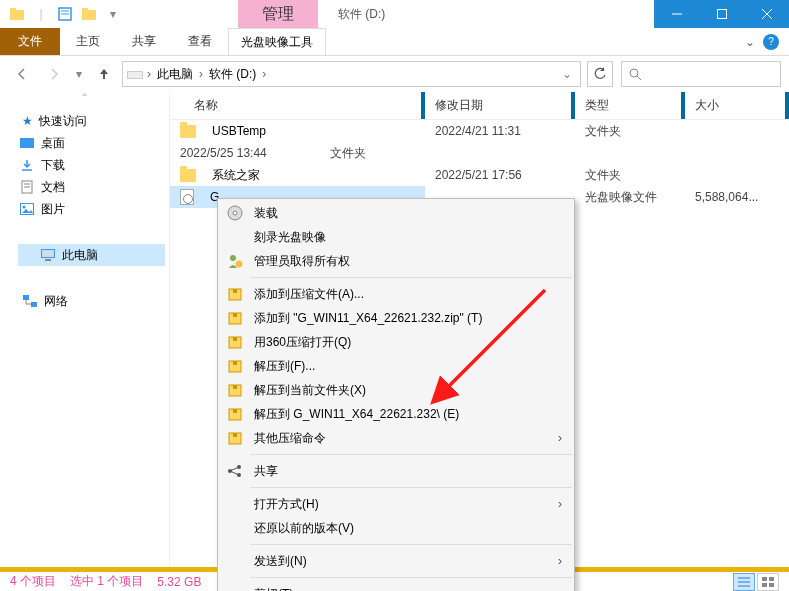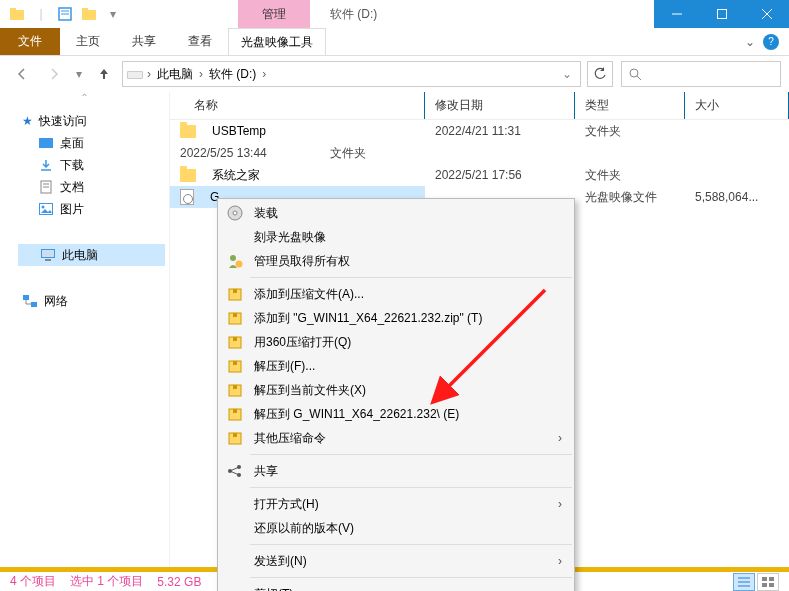--- a/index.html
+++ b/index.html
@@ -3,21 +3,21 @@
 <meta charset="utf-8">
 <style>
 * { margin: 0; padding: 0; box-sizing: border-box; font-family: "Microsoft YaHei", "Segoe UI", sans-serif; font-size: 12px; }
 body { background: #fff; width: 789px; height: 591px; overflow: hidden; position: relative; }
 
 
 .titlebar { height: 28px; background: #fff; display: flex; align-items: center; }
 .qat { display: flex; align-items: center; padding: 0 6px; gap: 2px; }
 .qat-item { width: 22px; height: 22px; display: flex; align-items: center; justify-content: center; }
 .tab-region { display: flex; margin-left: 108px; height: 28px; }
-.context-tab { background: #f4b1d0; color: #333; padding: 0 24px; display: flex; align-items: center; font-size: 12px; }
+.context-tab { background: #f4b1d0; color: #333; padding: 0 24px; display: flex; align-items: center; font-size: 16px; }
 .drive-title { padding: 0 20px; display: flex; align-items: center; color: #555; }
 .window-controls { margin-left: auto; display: flex; height: 28px; background: #1e8ad6; }
 .win-btn { width: 45px; display: flex; align-items: center; justify-content: center; color: #fff; }
 
 
 .ribbon { height: 28px; display: flex; align-items: stretch; border-bottom: 1px solid #ddd; }
 .file-tab { background: #a16207; color: #fff; padding: 0 18px; display: flex; align-items: center; }
 .ribbon-tab { padding: 0 16px; display: flex; align-items: center; color: #333; }
 .ribbon-context-tab { padding: 12px 12px; display: flex; align-items: center; background: #fff; border: 1px solid #ddd; border-bottom: none; }
 .ribbon-right { margin-left: auto; display: flex; align-items: center; gap: 8px; padding-right: 10px; }
@@ -33,31 +33,31 @@
 .bc-sep { color: #666; padding: 0 2px; }
 .bc-item { padding: 0 2px; }
 .refresh-box { width: 26px; height: 26px; border: 1px solid #ccc; display: flex; align-items: center; justify-content: center; margin-left: 2px; }
 .search-box { width: 160px; height: 26px; border: 1px solid #ccc; display: flex; align-items: center; padding: 0 6px; margin-left: 4px; color: #888; }
 
 
 .body { display: flex; height: calc(591px - 28px - 28px - 36px - 24px); }
 .sidebar { width: 170px; border-right: 1px solid #f0f0f0; display: flex; flex-direction: column; position: relative; }
 .sidebar-collapse { position: absolute; top: 0; left: 50%; transform: translateX(-50%); color: #aaa; font-size: 10px; }
 .side-group { padding: 18px 0 6px 0; }
-.side-item { display: flex; align-items: center; height: 22px; padding-left: 38px; gap: 6px; }
+.side-item { display: flex; align-items: center; height: 22px; padding-left: 19px; gap: 6px; }
 .side-item.root { padding-left: 22px; }
 .star { color: #2a7ad2; }
 .side-icon { width: 16px; height: 16px; display: flex; align-items: center; justify-content: center; }
 .blue-sq { width: 14px; height: 10px; background: #3b97e8; }
 .pc-sel { background: #cce8ff; margin: 0 4px 0 18px; padding-left: 4px; }
 
 
 .filelist { flex: 1; display: flex; flex-direction: column; position: relative; }
 .columns { display: flex; height: 28px; border-bottom: 1px solid #eee; color: #333; }
-.col { display: flex; align-items: center; padding-left: 10px; border-right: 1px solid #0369a1; }
+.col { display: flex; align-items: center; padding-left: 10px; border-right: 4px solid #0369a1; }
 .col-name { width: 255px; }
 .col-date { width: 150px; }
 .col-type { width: 110px; }
 .col-size { flex: 1; }
 .rows { }
 .row { display: flex; height: 22px; align-items: center; }
 .row.selected .cell-name { background: #cce8ff; }
 .cell { padding-left: 10px; display: flex; align-items: center; height: 100%; }
 .cell-name { width: 255px; gap: 16px; }
 .cell-date { width: 150px; color: #444; }

